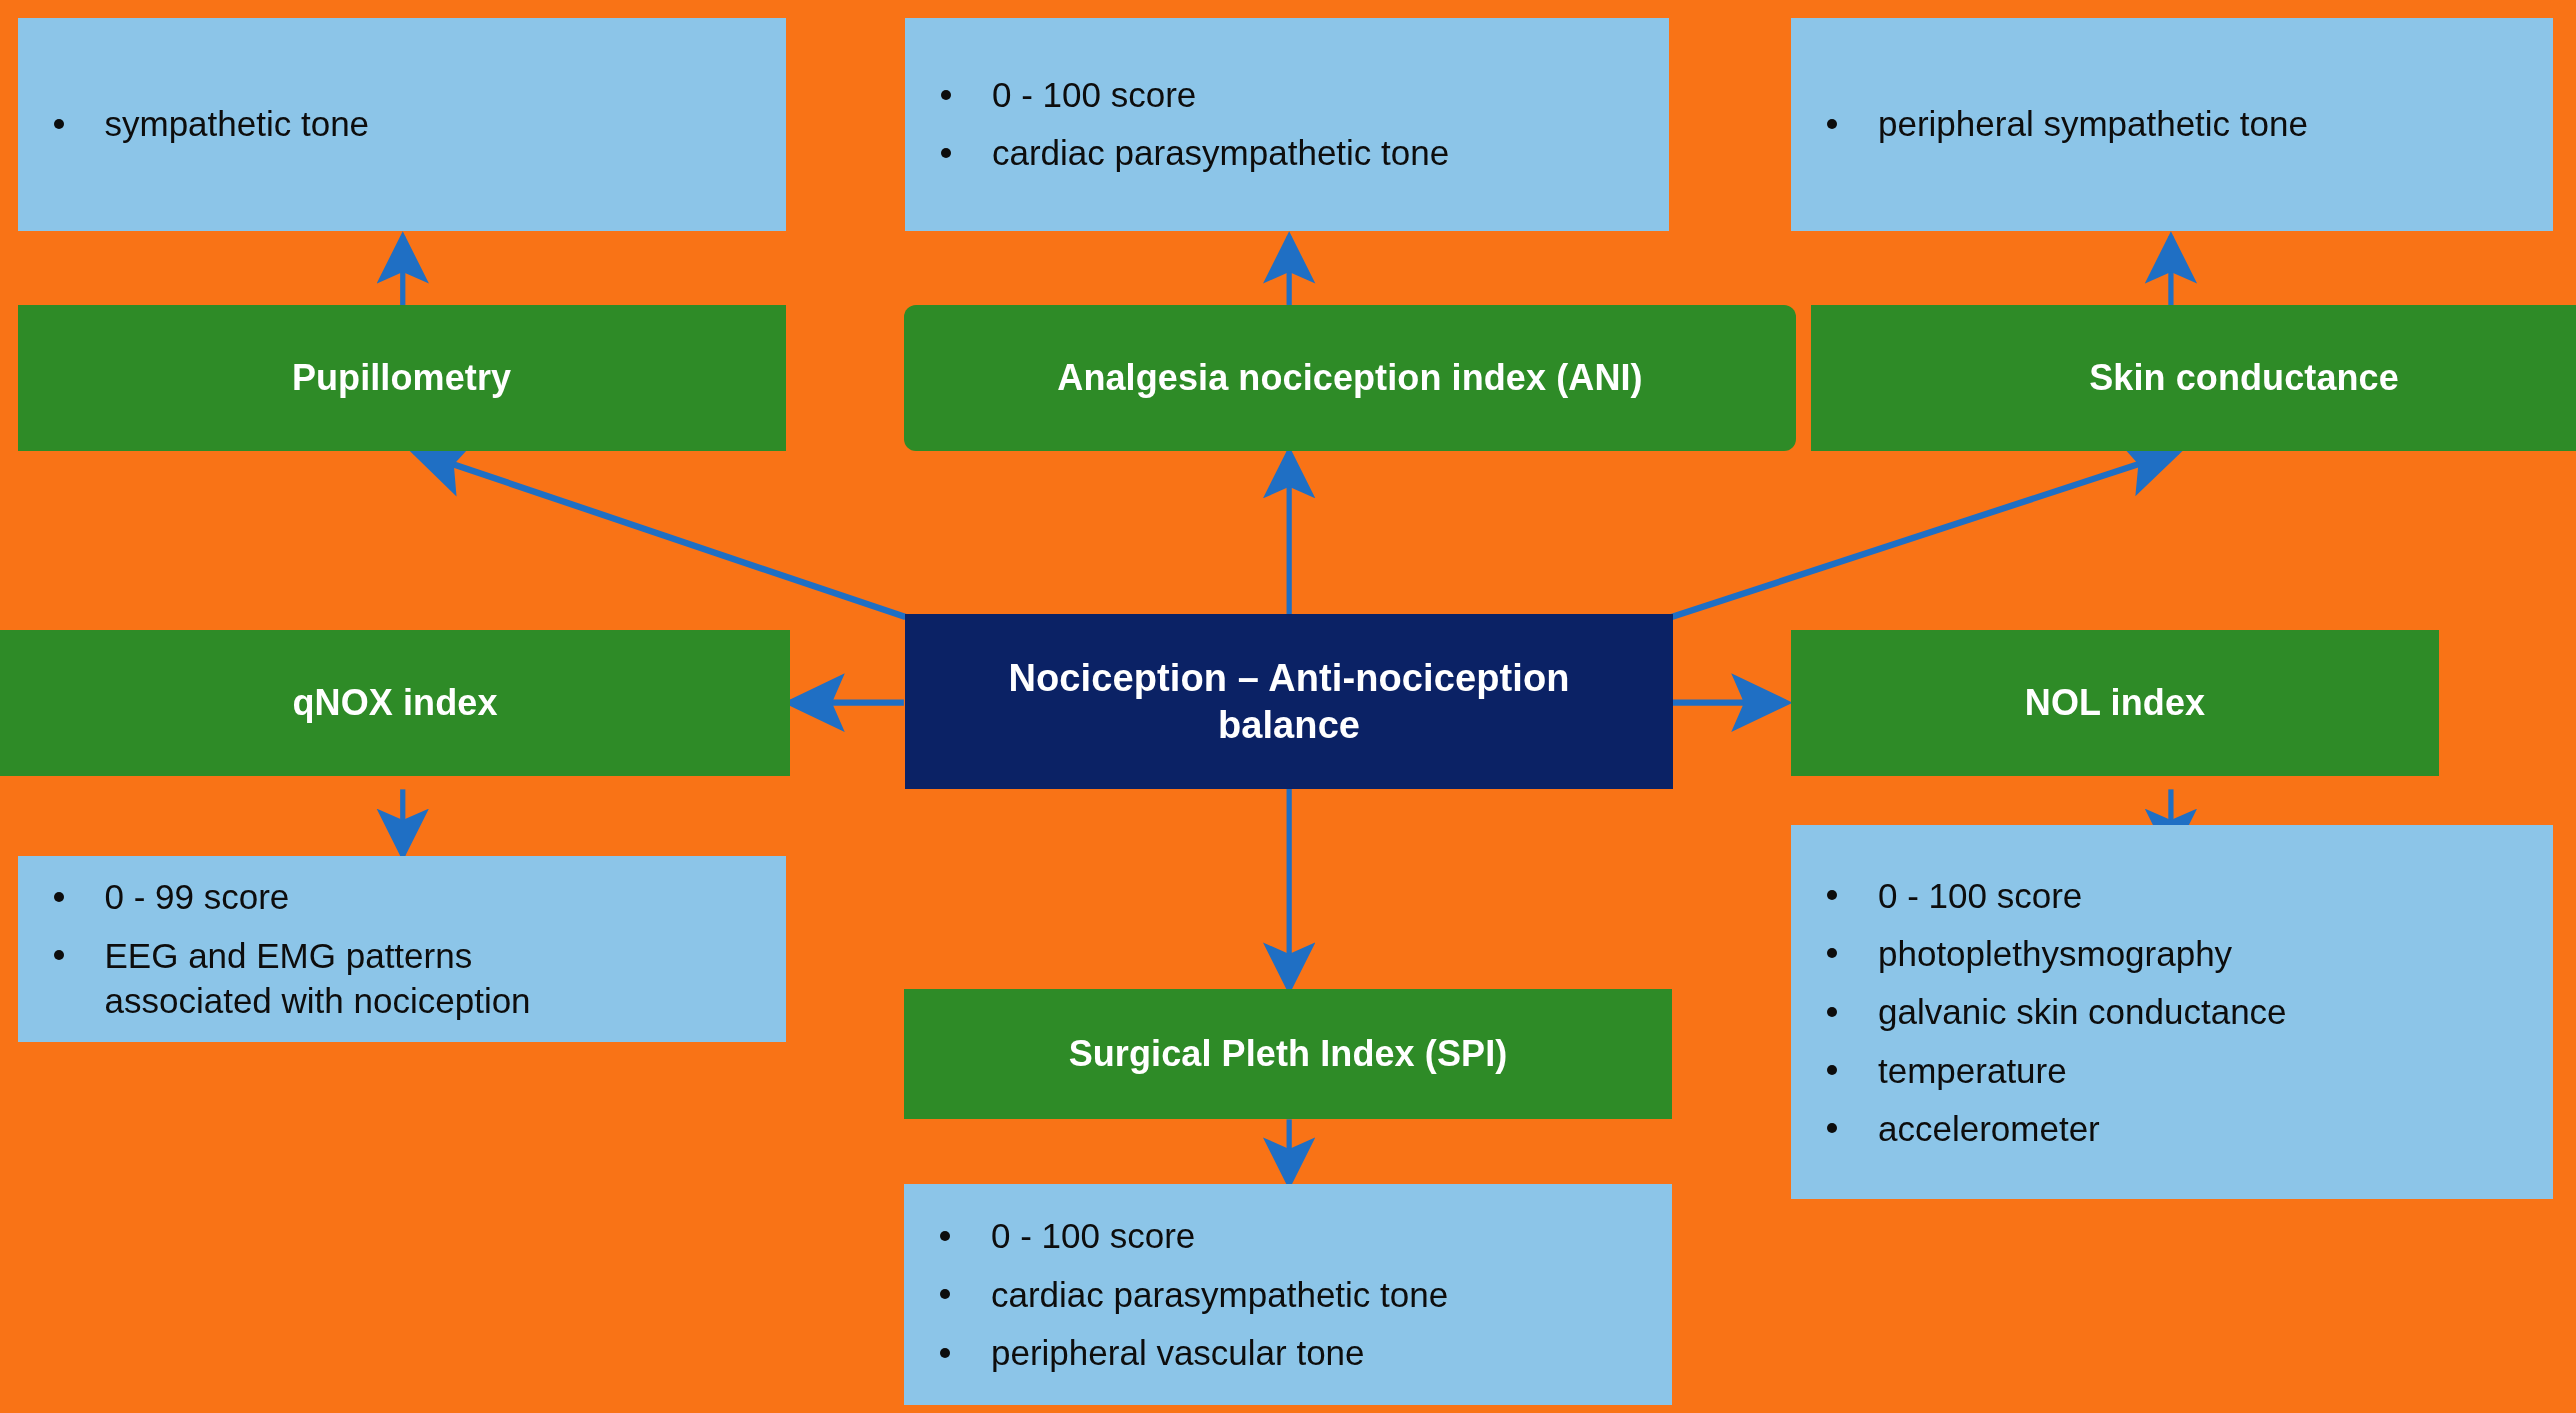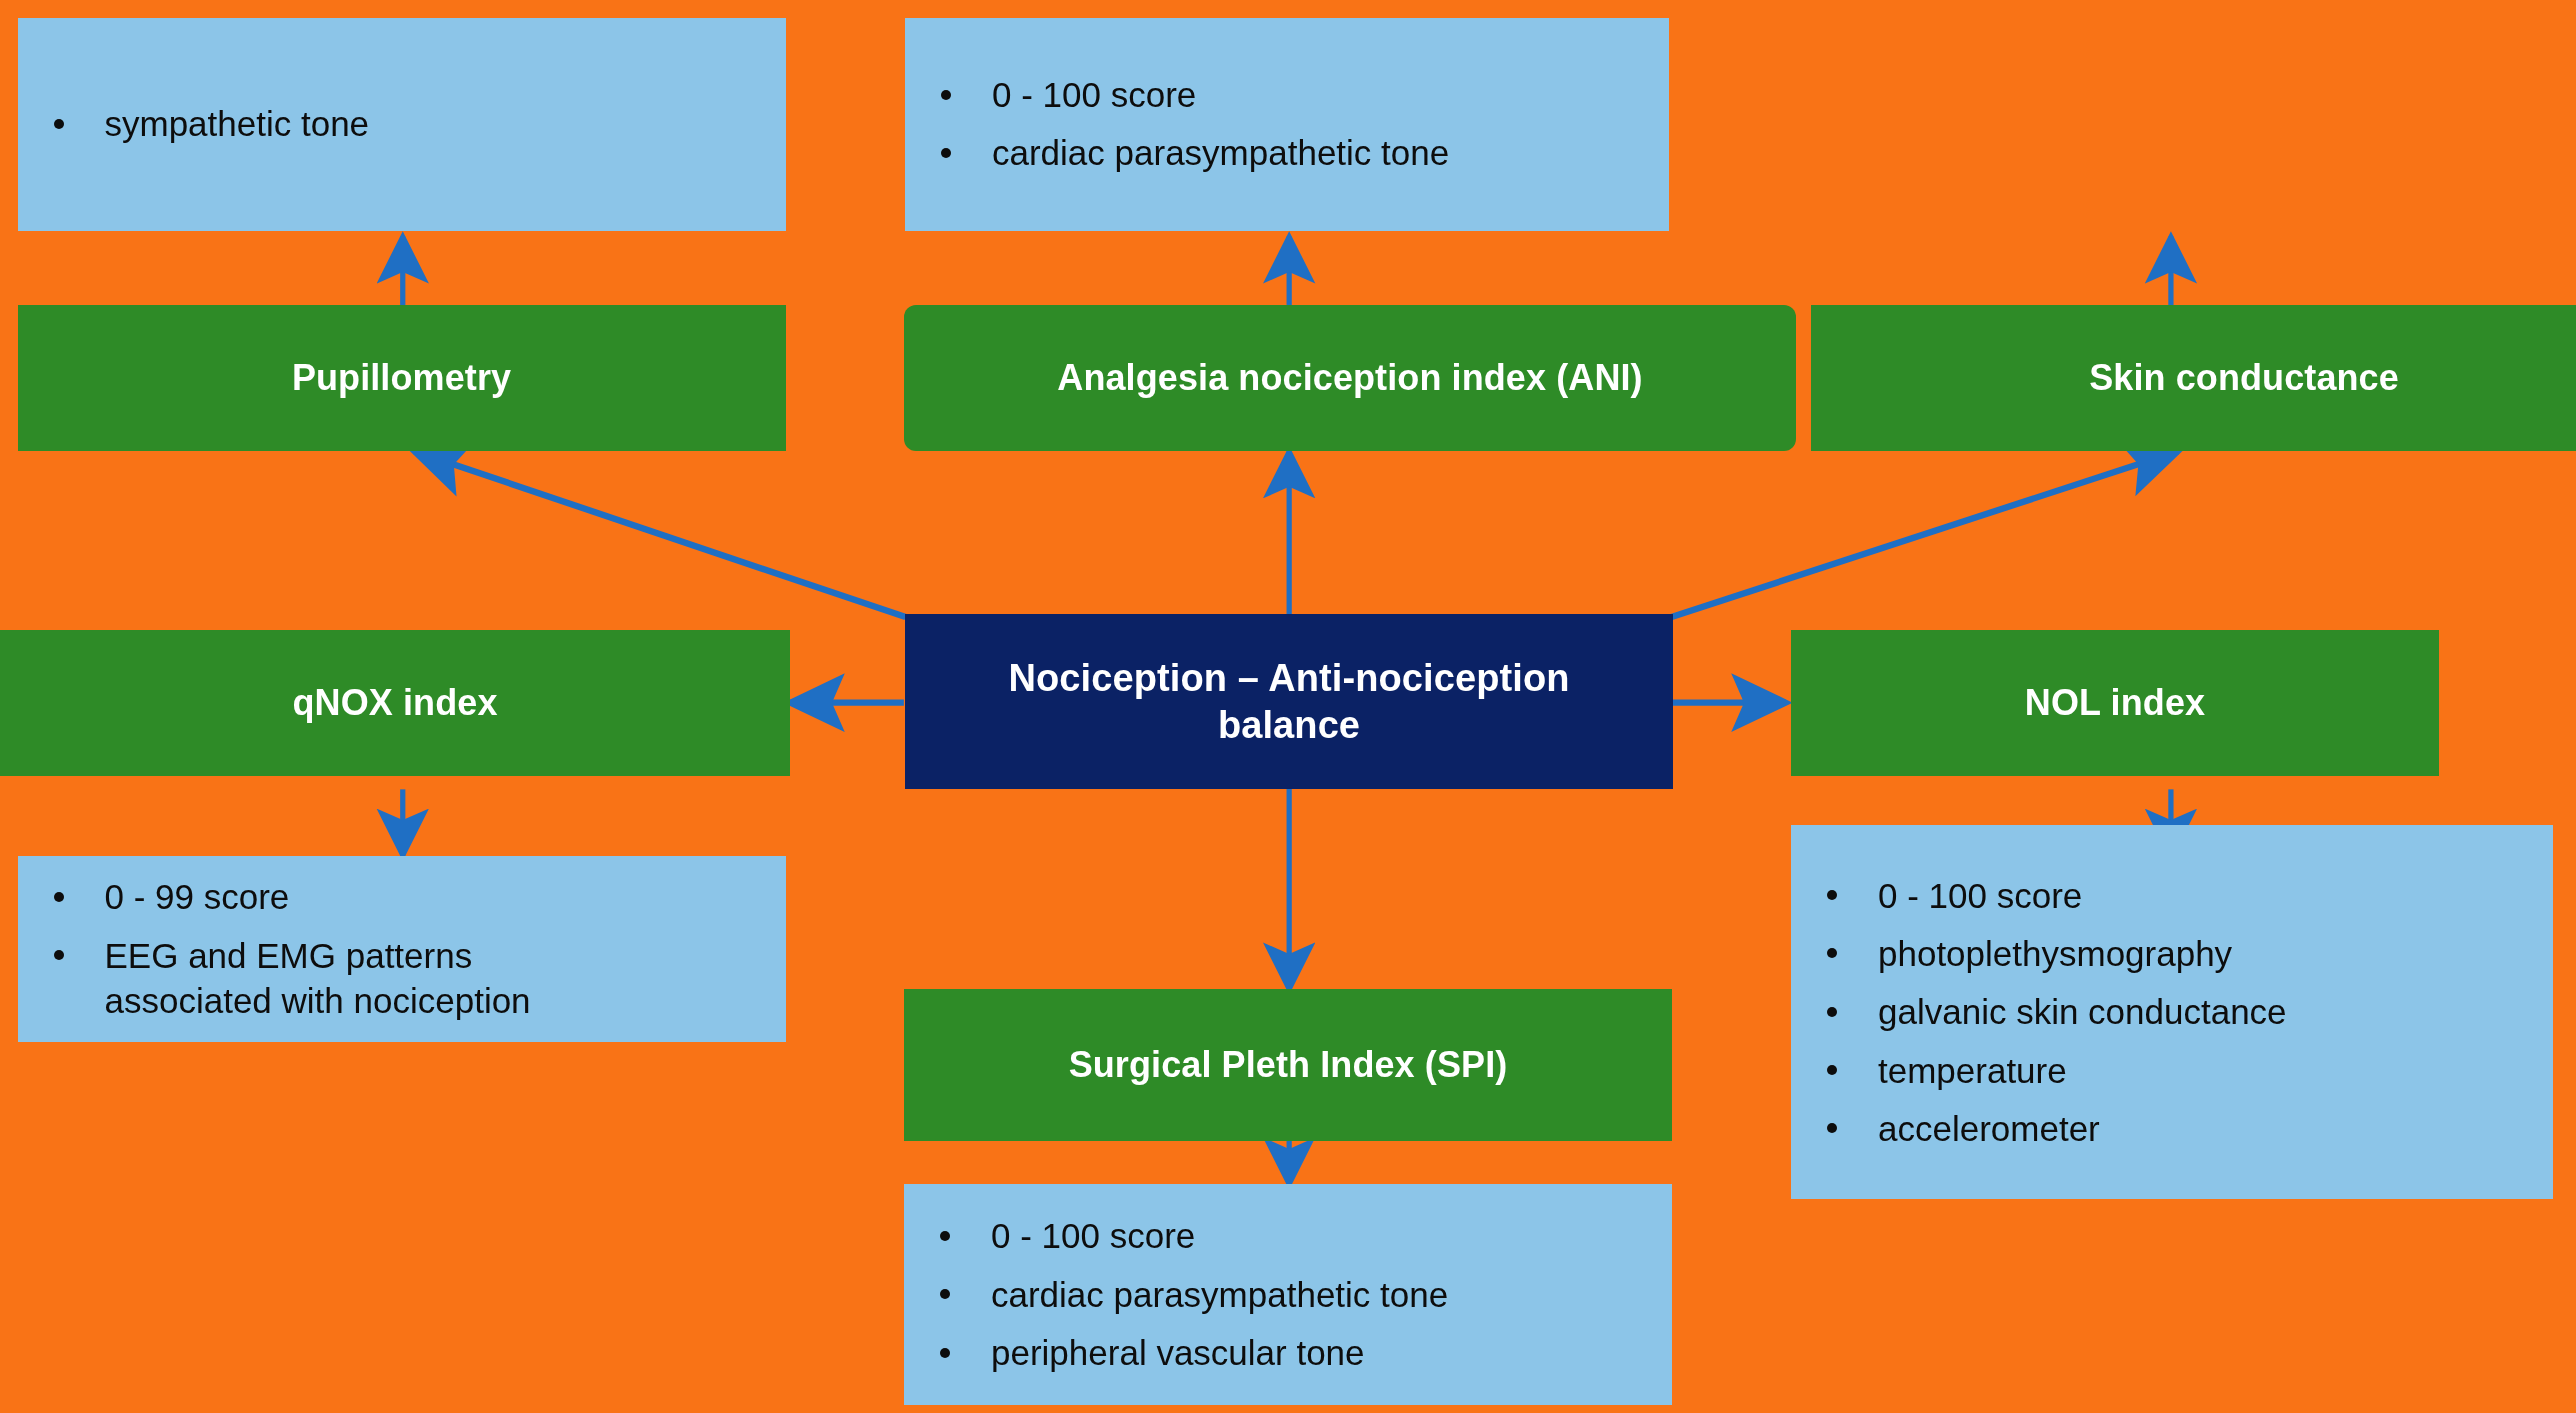--- a/index.html
+++ b/index.html
@@ -139,20 +139,28 @@
         <span class="bullet-dot"></span>
         <span>0 - 100 score</span>
       </li>
       <li>
         <span class="bullet-dot"></span>
         <span>cardiac parasympathetic tone</span>
       </li>
     </ul>
   </div>
 
+  <div class="box blue" style="left:1791px; top:17.5px; width:762px; height:213px;">
+    <ul class="bullets">
+      <li>
+        <span class="bullet-dot"></span>
+        <span>peripheral sympathetic tone</span>
+      </li>
+    </ul>
+  </div>
 
   <div class="box green" style="left:17.5px; top:305px; width:768px; height:146px;">
     <div class="node-label">Pupillometry</div>
   </div>
 
   <div class="box green" style="left:904px; top:305px; width:892px; height:146px;border-radius:12px;">
     <div class="node-label">Analgesia nociception index (ANI)</div>
   </div>
 
   <div class="box green" style="left:1791px; top:305px; width:866px; height:146px;margin-left:20px;">
@@ -204,21 +212,21 @@
         <span class="bullet-dot"></span>
         <span>temperature</span>
       </li>
       <li>
         <span class="bullet-dot"></span>
         <span>accelerometer</span>
       </li>
     </ul>
   </div>
 
-  <div class="box green" style="left:904px; top:989px; width:768px; height:152px;">
+  <div class="box green" style="left:904px; top:989px; width:768px; height:130px;">
     <div class="node-label">Surgical Pleth Index (SPI)</div>
   </div>
 
   <div class="box blue" style="left:904px; top:1184px; width:768px; height:221px;">
     <ul class="bullets">
       <li>
         <span class="bullet-dot"></span>
         <span>0 - 100 score</span>
       </li>
       <li>

